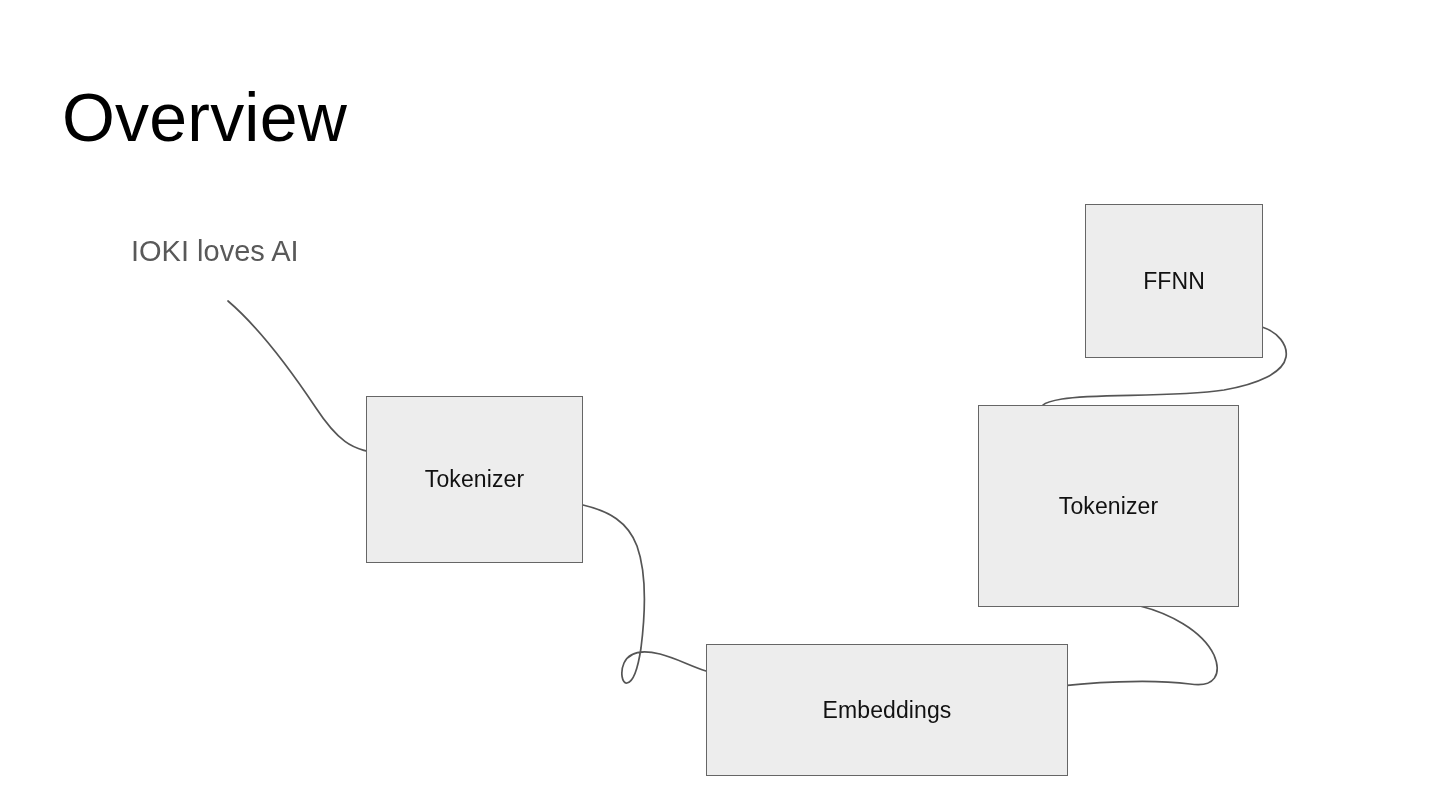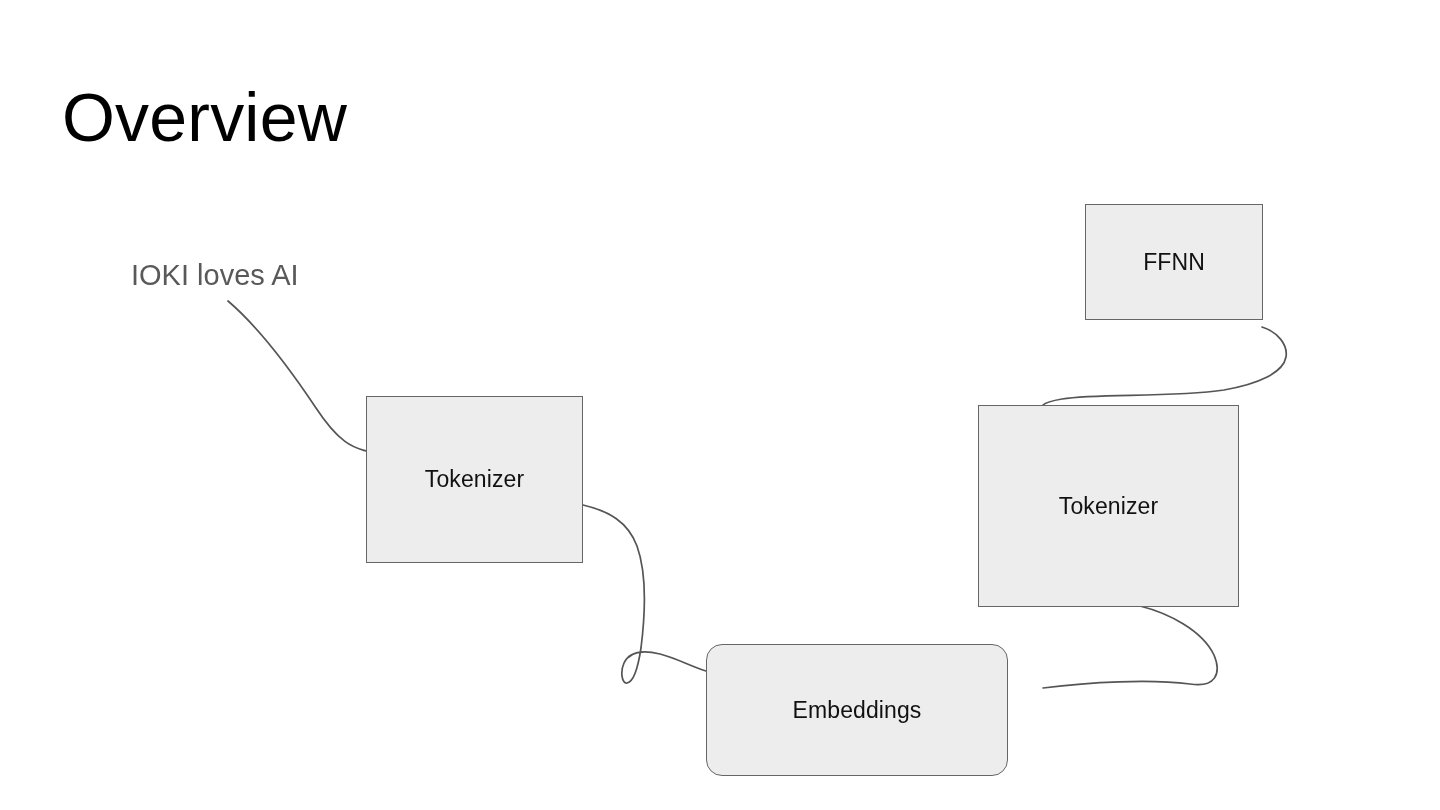--- a/index.html
+++ b/index.html
@@ -73,31 +73,31 @@
 
   <div id="slide-title">Overview</div>
 
   <svg id="connectors" viewBox="0 0 1440 810">
     <path d="M 228,301 C 262,330 292,372 316,408 C 341,446 356,448 366,451"></path>
     <path d="M 583,505 C 609,511 628,522 637,546 C 647,574 645,616 641,648 C 638,668 633,682 627,683 C 622,684 620,672 624,663 C 630,650 644,650 660,654 C 676,658 690,666 706,671"></path>
     <path d="M 1043,688 C 1090,682 1150,679 1190,684 C 1215,688 1222,674 1214,655 C 1202,630 1168,613 1140,606 C 1136,605 1135,605 1134,605"></path>
     <path d="M 1262,327 C 1278,332 1288,345 1286,357 C 1283,373 1258,384 1224,390 C 1170,398 1098,393 1062,399 C 1050,401 1045,403 1043,405"></path>
   </svg>
 
-  <div class="free-text" style="left:131px; top:260px;">IOKI loves AI</div>
+  <div class="free-text" style="left:131px; top:236px;">IOKI loves AI</div>
 
   <div class="node" style="left:366px; top:396px; width:217px; height:167px;">
     <span class="node-label">Tokenizer</span>
   </div>
 
-  <div class="node" style="left:706px; top:644px; width:302px; height:132px;border-radius:16px;">
+  <div class="node" style="left:706px; top:644px; width:362px; height:132px;">
     <span class="node-label">Embeddings</span>
   </div>
 
   <div class="node" style="left:978px; top:405px; width:261px; height:202px;">
     <span class="node-label">Tokenizer</span>
   </div>
 
-  <div class="node" style="left:1085px; top:204px; width:178px; height:116px;text-align:center;">
+  <div class="node" style="left:1085px; top:204px; width:178px; height:154px;text-align:center;">
     <span class="node-label">FFNN</span>
   </div>
 
 </div>
 
 </body></html>

